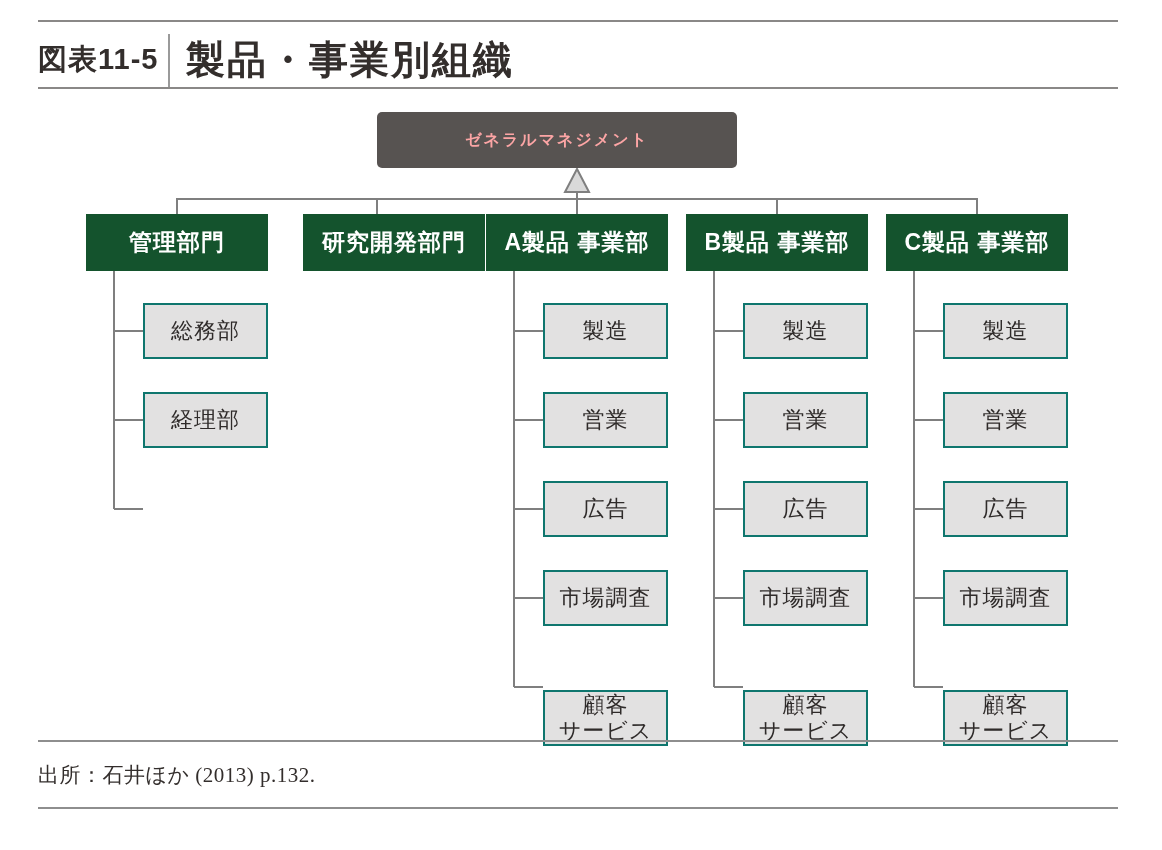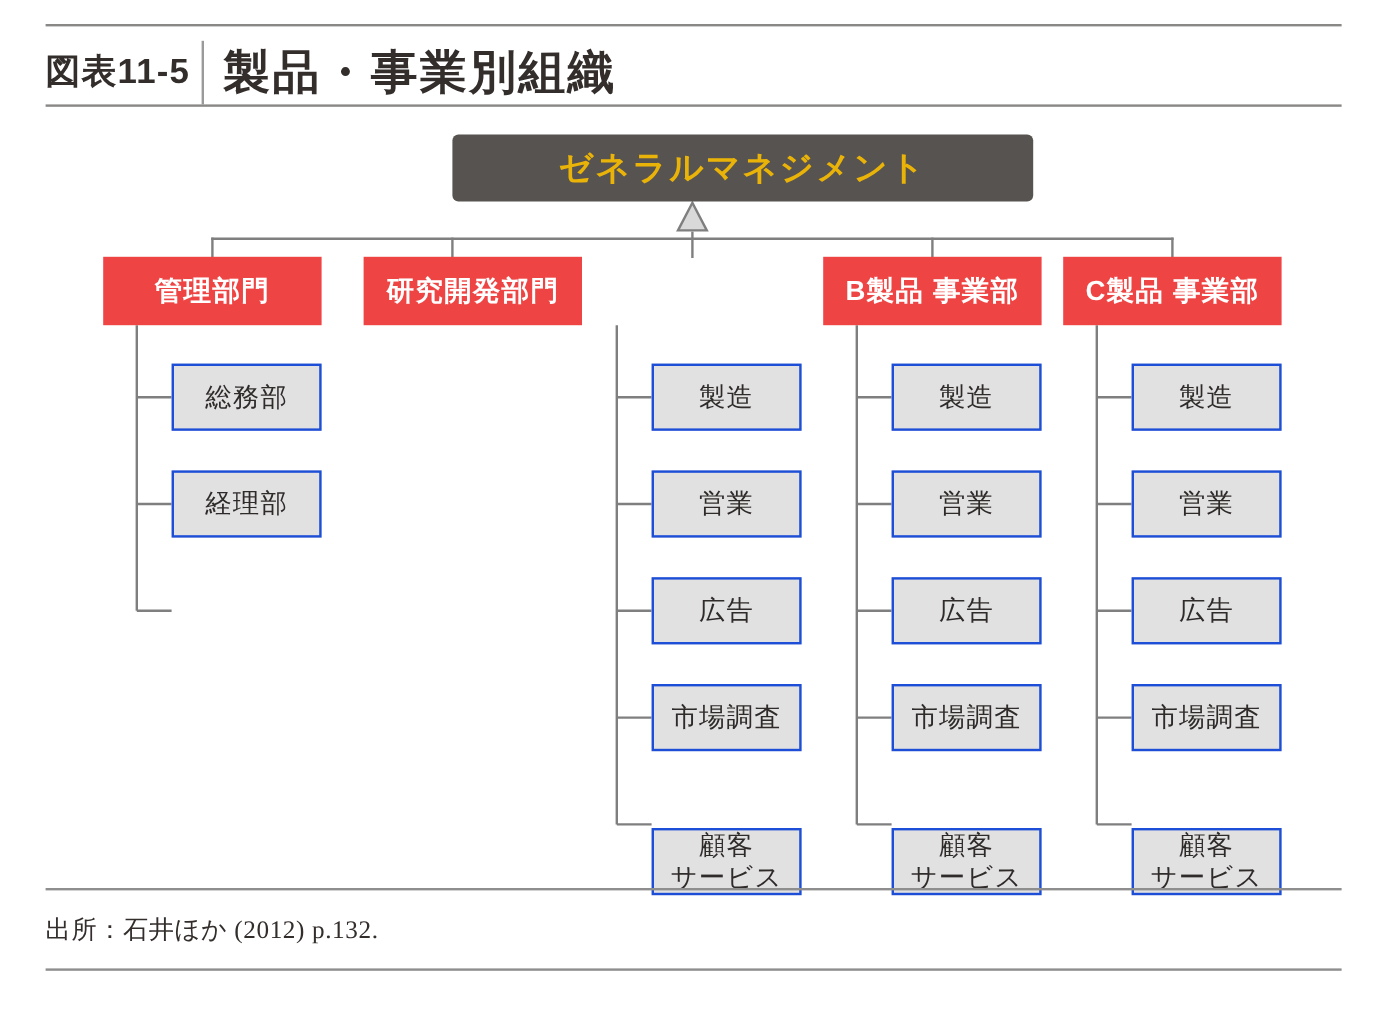--- a/index.html
+++ b/index.html
@@ -22,33 +22,33 @@
   }
   .title-divider{position:absolute;left:168px;top:34px;width:2px;height:53px;background:#9a9a9a;}
   .fig-title{
     position:absolute;left:186px;top:33px;height:54px;
     display:flex;align-items:center;
     font-size:39px;font-weight:bold;color:#332e2c;letter-spacing:2px;
   }
   
   .box{position:absolute;display:flex;align-items:center;justify-content:center;box-sizing:border-box;text-align:center;}
   .root-box{
-    left:377px;top:112px;width:484px;height:56px;
+    left:377px;top:112px;width:360px;height:56px;
     background:#575351;border-radius:5px;
-    color:#eab308;font-size:28px;font-weight:bold;letter-spacing:2px;
+    color:#fca5a5;font-size:16px;font-weight:bold;letter-spacing:2px;
   }
   .dept{
     top:214px;width:182px;height:57px;
-    background:#ef4444;color:#ffffff;
+    background:#14532d;color:#ffffff;
     font-size:23px;font-weight:bold;letter-spacing:1px;
   }
   .d0{left:86px}.d1{left:303px}.d2{left:486px}.d3{left:686px}.d4{left:886px}
   .child{
     width:125px;height:56px;
-    background:#e2e1e1;border:2px solid #1d4ed8;
+    background:#e2e1e1;border:2px solid #0f766e;
     color:#2f2b2a;font-size:22px;font-weight:500;
     white-space:pre-line;line-height:26px;letter-spacing:1px;
   }
   .c0{left:143px}.c2{left:543px}.c3{left:743px}.c4{left:943px}
   .r0{top:303px}.r1{top:392px}.r2{top:481px}.r3{top:570px}.r4{top:690px}
   .connectors{position:absolute;left:0;top:0;}
   
   .rule-src-top{top:740px;height:2px;}
   .rule-bottom{top:807px;height:2px;}
   .source-note{
@@ -108,20 +108,21 @@
       <path d="M914 687 L943 687"></path>
     </g>
 
     <polygon points="577,169 565,192 589,192" fill="#d9d9d9" stroke="#7f7f7f" stroke-width="2"></polygon>
   </svg>
 
   <div class="box root-box">ゼネラルマネジメント</div>
 
   <div class="box dept d0">管理部門</div>
   <div class="box dept d1">研究開発部門</div>
+  <div class="box dept d2">A製品 事業部</div>
   <div class="box dept d4">C製品 事業部</div>
   <div class="box dept d3">B製品 事業部</div>
 
   <div class="box child c0 r0">総務部</div>
   <div class="box child c0 r1">経理部</div>
 
   <div class="box child c2 r0">製造</div>
   <div class="box child c2 r1">営業</div>
   <div class="box child c2 r2">広告</div>
   <div class="box child c2 r3">市場調査</div>
@@ -136,16 +137,16 @@
 サービス</div>
 
   <div class="box child c4 r0">製造</div>
   <div class="box child c4 r1">営業</div>
   <div class="box child c4 r2">広告</div>
   <div class="box child c4 r3">市場調査</div>
   <div class="box child c4 r4">顧客
 サービス</div>
 
   <div class="rule rule-src-top"></div>
-  <div class="source-note">出所：石井ほか (2012) p.132.</div>
+  <div class="source-note">出所：石井ほか (2013) p.132.</div>
   <div class="rule rule-bottom"></div>
 
 </div>
 
 </body></html>

